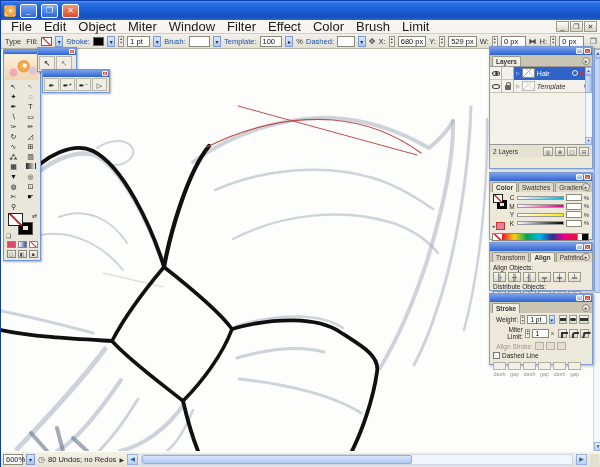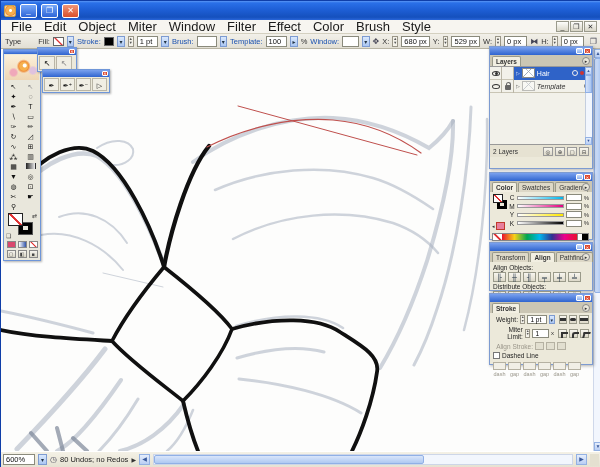--- a/index.html
+++ b/index.html
@@ -189,50 +189,50 @@
   <div class="abs menubar">
     <span class="menuitem">File</span>
     <span class="menuitem">Edit</span>
     <span class="menuitem">Object</span>
     <span class="menuitem">Miter</span>
     <span class="menuitem">Window</span>
     <span class="menuitem">Filter</span>
     <span class="menuitem">Effect</span>
     <span class="menuitem">Color</span>
     <span class="menuitem">Brush</span>
-    <span class="menuitem">Style</span>
+    <span class="menuitem">Limit</span>
     <span class="docbtns">
       <span class="docbtn">_</span>
       <span class="docbtn">❐</span>
       <span class="docbtn">✕</span>
     </span>
   </div>
 
   <div class="abs optionsbar">
     <span class="ob-lbl">Type</span>
-    <span class="ob-lbl" style="margin-left:14px">Fill:</span>
+    <span class="ob-lbl" style="margin-left:2px">Fill:</span>
     <span class="swatch none"></span>
     <span class="ddbtn">▾</span>
     <span class="ob-lbl blue">Stroke:</span>
     <span class="swatch black"></span>
     <span class="ddbtn">▾</span>
     <span class="stepper">
         <span>▲</span>
         <span>▼</span>
       </span>
     <span class="field" style="width:26px">1 pt</span>
     <span class="ddbtn">▾</span>
     <span class="ob-lbl blue">Brush:</span>
     <span class="field" style="width:24px"></span>
     <span class="ddbtn">▾</span>
     <span class="ob-lbl blue">Template:</span>
     <span class="field" style="width:26px">100</span>
     <span class="ddbtn">▸</span>
     <span class="ob-lbl">%</span>
-    <span class="ob-lbl blue">Window:</span>
+    <span class="ob-lbl blue">Dashed:</span>
     <span class="field" style="width:20px"></span>
     <span class="ddbtn">▾</span>
     <span class="obicon">✥</span>
     <span class="ob-lbl">X:</span>
     <span class="stepper">
         <span>▲</span>
         <span>▼</span>
       </span>
     <span class="field" style="width:32px">680 px</span>
     <span class="ob-lbl">Y:</span>
@@ -305,21 +305,21 @@
     </svg>
   </div>
 
   <div class="abs vscroll">
     <span class="sbtn" style="top:0">▲</span>
     <span class="vthumb"></span>
     <span class="sbtn" style="bottom:0">▼</span>
   </div>
 
   <div class="abs statusbar">
-    <span class="field" style="width:32px;height:11px">600%</span>
+    <span class="field" style="width:20px;height:11px">600%</span>
     <span class="ddbtn" style="height:11px">▾</span>
     <span style="font-size:8px;color:#556">◷</span>
     <span>80 Undos; no Redos</span>
     <span style="font-size:6px;color:#333">▶</span>
     <span class="harrow">◀</span>
     <span class="hscrolltrack">
         <span class="hthumb"></span>
       </span>
     <span class="harrow">▶</span>
     <span class="corner"></span>

